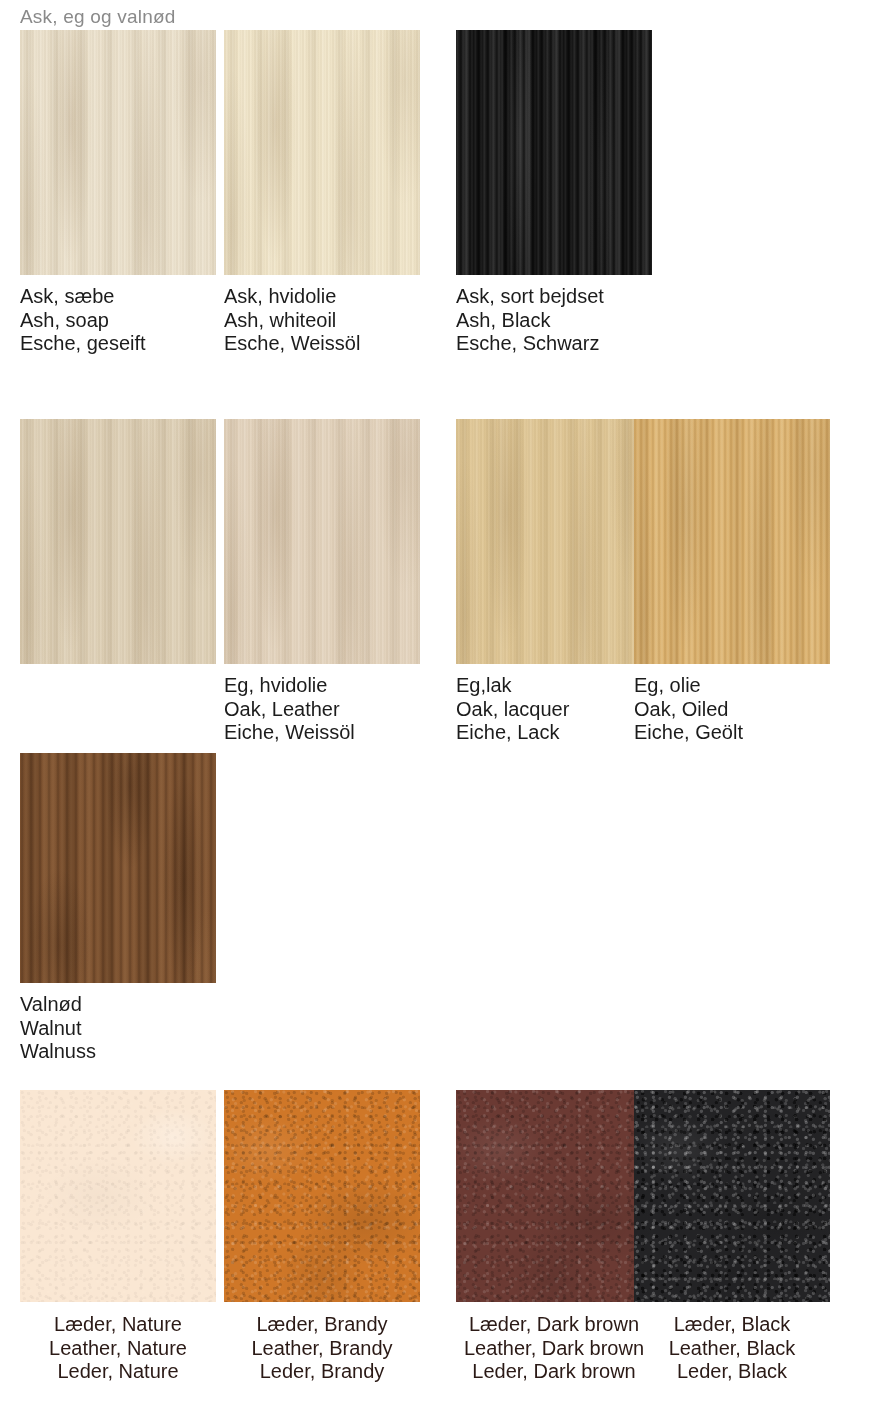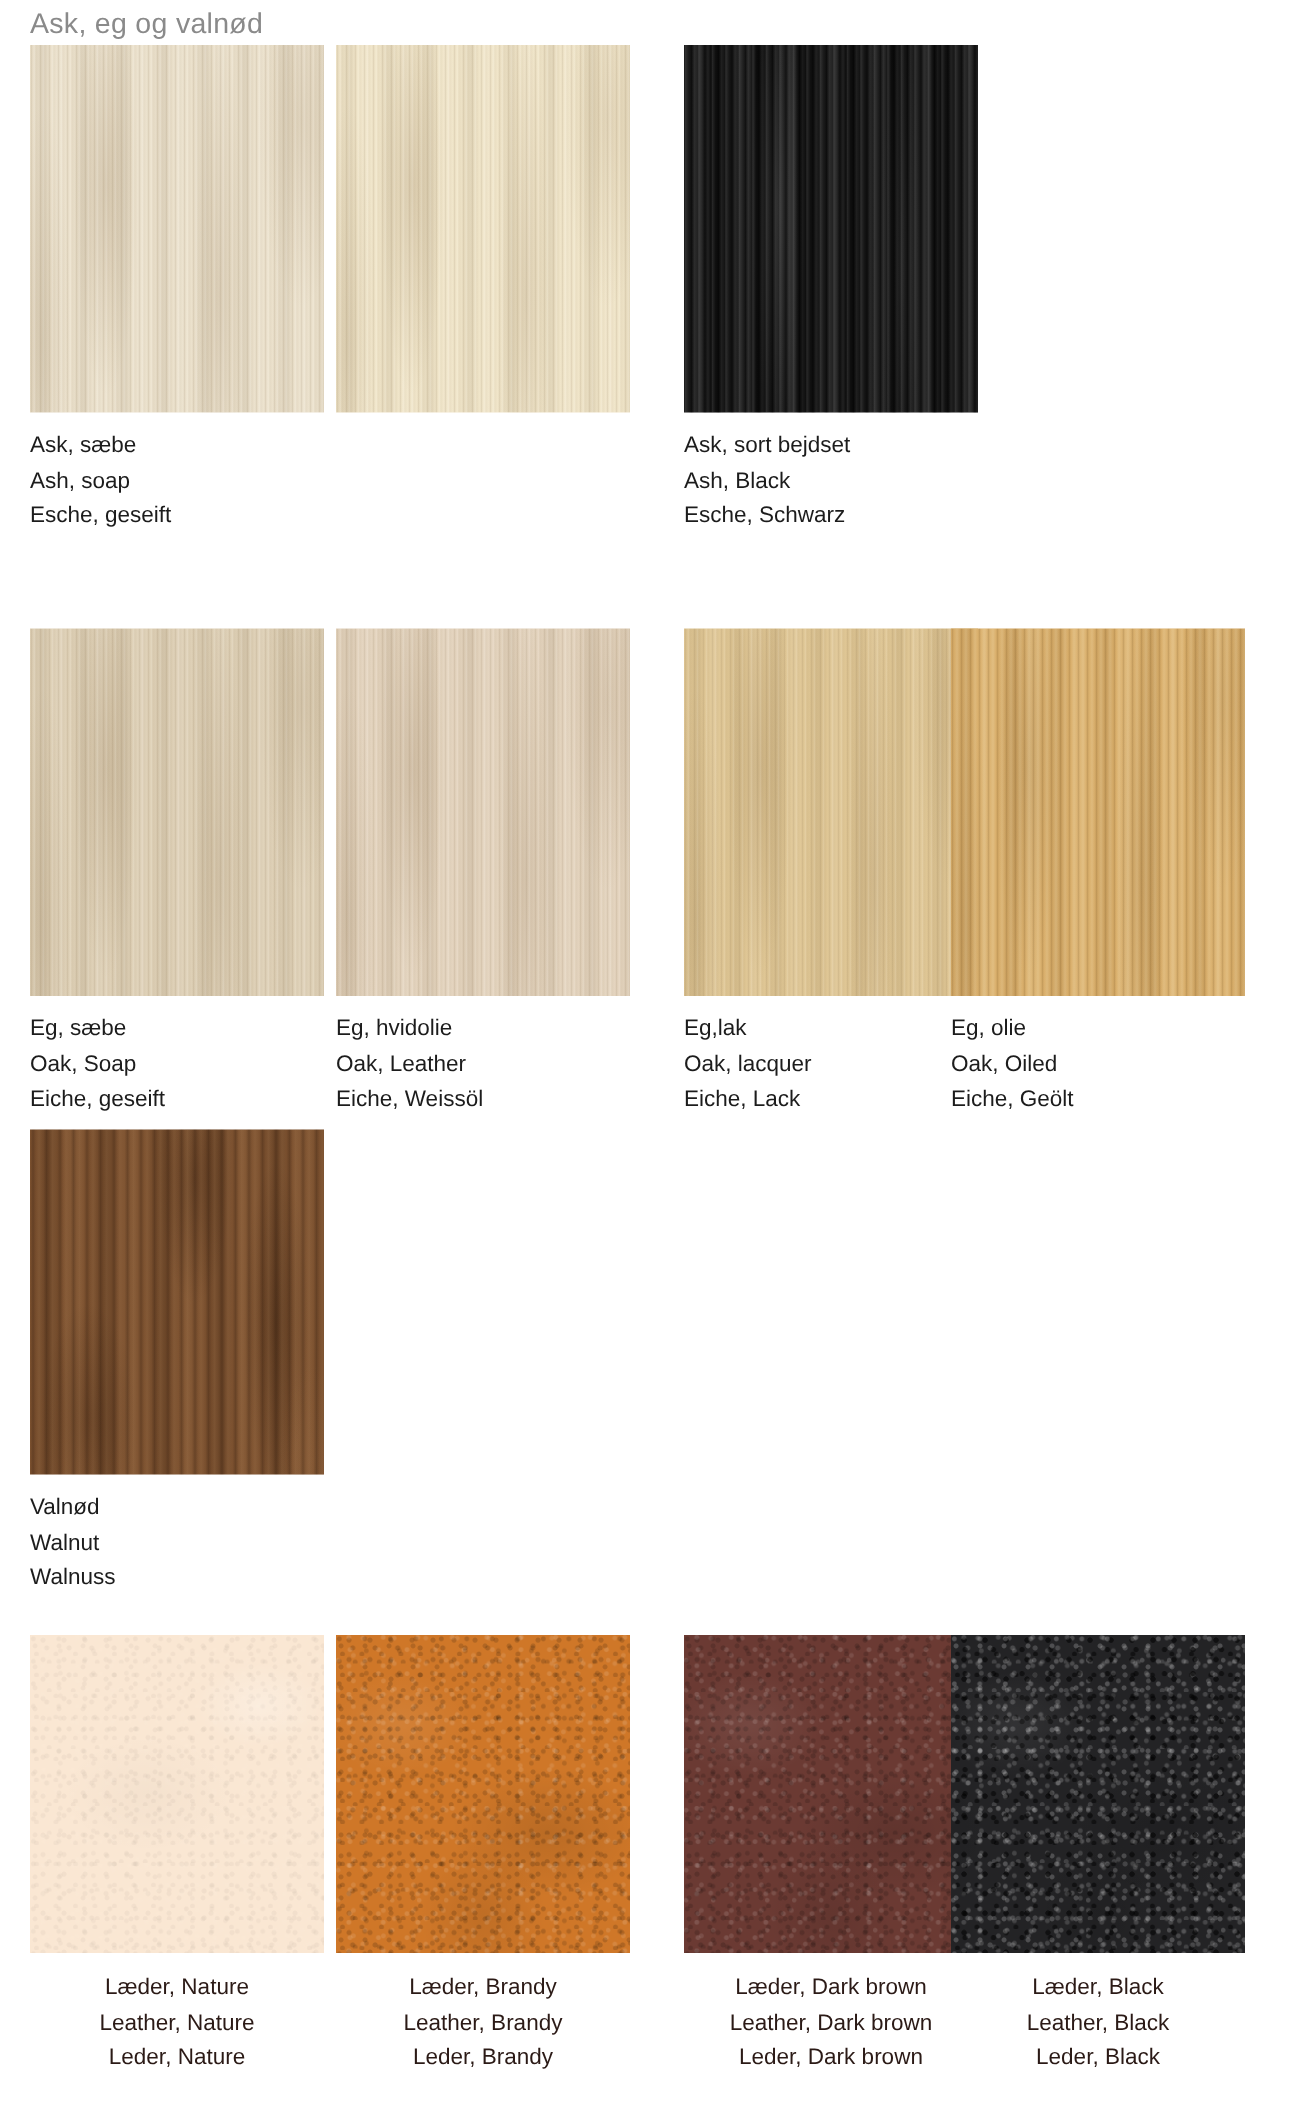--- a/index.html
+++ b/index.html
@@ -233,21 +233,21 @@
       radial-gradient(circle at 80% 95%, rgba(255,255,255,0.14) 0 1.3px, rgba(255,255,255,0) 2px);
     background-size: 17px 15px, 23px 19px, 14px 13px, 21px 17px,
                      16px 14px, 19px 16px, 15px 18px, 22px 15px,
                      18px 20px, 13px 14px, 20px 17px, 16px 19px;
   }
 
   
   .caption {
     margin-top: 10px;
     font-family: "Liberation Sans", sans-serif;
-    font-size: 15px;
+    font-size: 20px;
     line-height: 23.5px;
     color: #1c1c1c;
     white-space: nowrap;
   }
   .caption.leather-cap { color: #2b1a16; margin-top: 11px; text-align: center; }
   .caption div { white-space: nowrap; }
 </style>
 </head>
 <body>
 
@@ -262,44 +262,44 @@
         <div class="swatch grain-v figure sw-ash-soap"></div>
         <div class="caption">
           <div>Ask, sæbe</div>
           <div>Ash, soap</div>
           <div>Esche, geseift</div>
         </div>
       </div>
 
       <div class="cell col1">
         <div class="swatch grain-v figure sw-ash-whiteoil"></div>
+        <div class="caption">
+          <div>Ask, hvidolie</div>
+          <div>Ash, whiteoil</div>
+          <div>Esche, Weissöl</div>
+        </div>
       </div>
 
       <div class="cell col2">
         <div class="swatch grain-v figure sw-ash-black"></div>
         <div class="caption">
           <div>Ask, sort bejdset</div>
           <div>Ash, Black</div>
           <div>Esche, Schwarz</div>
         </div>
       </div>
 
     </div>
   </div>
 
   <div class="section sec-oak">
     <div class="swatch-row">
 
       <div class="cell col0">
         <div class="swatch grain-v figure sw-oak-soap"></div>
-        <div class="caption">
-          <div>Eg, sæbe</div>
-          <div>Oak, Soap</div>
-          <div>Eiche, geseift</div>
-        </div>
       </div>
 
       <div class="cell col1">
         <div class="swatch grain-v figure sw-oak-whiteoil"></div>
         <div class="caption">
           <div>Eg, hvidolie</div>
           <div>Oak, Leather</div>
           <div>Eiche, Weissöl</div>
         </div>
       </div>

